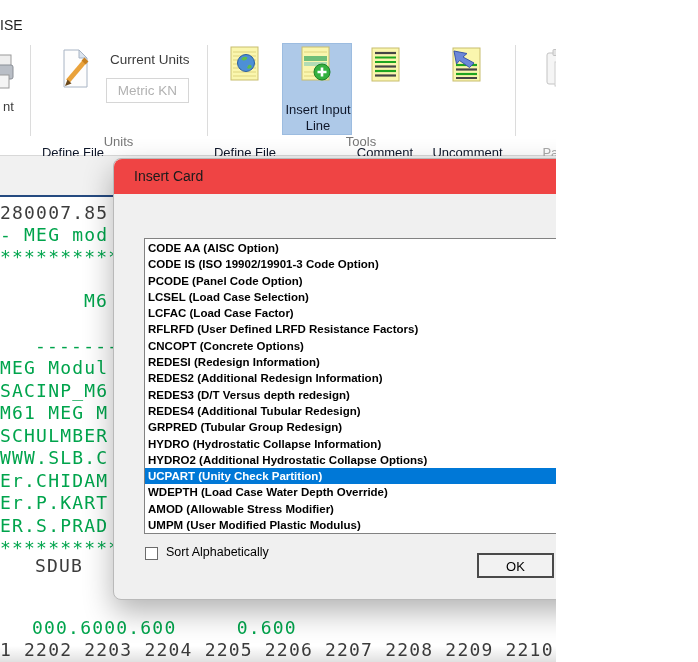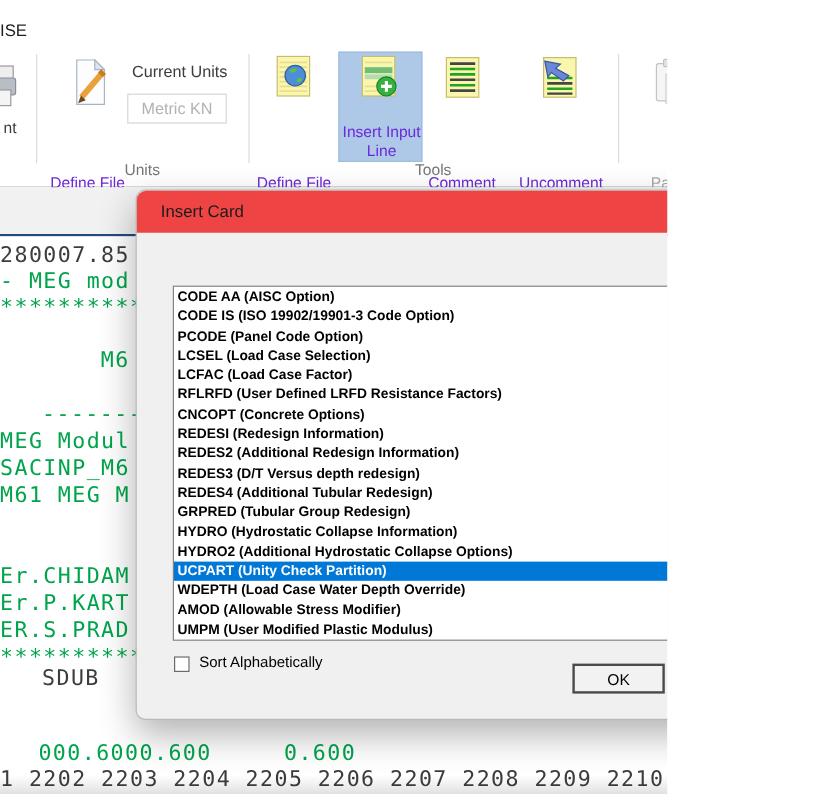--- a/index.html
+++ b/index.html
@@ -3,21 +3,21 @@
 <meta charset="utf-8">
 <style>
   html,body{margin:0;padding:0;background:#fff;}
   #app{position:relative;width:556px;height:662px;overflow:hidden;background:#fff;
        font-family:"Liberation Sans",sans-serif;-webkit-font-smoothing:antialiased;}
   
   .ribbon{position:absolute;left:0;top:0;width:698px;height:155px;background:#fff;border-bottom:1px solid #d8d8d8;}
   .tab-partial{position:absolute;left:0;top:17px;font-size:14px;color:#1e1e1e;}
   .vsep{position:absolute;top:45px;height:91px;width:1px;background:#dcdcdc;}
   .grp-label{position:absolute;top:134px;font-size:13px;color:#777;text-align:center;}
-  .btn-label{position:absolute;top:101px;font-size:13px;line-height:15.5px;color:#6d28d9;text-align:center;}
+  .btn-label{position:absolute;top:101px;font-size:13px;line-height:15.5px;color:#0f172a;text-align:center;}
   .big-btn{position:absolute;cursor:default;}
   .sel-btn{position:absolute;left:282px;top:43px;width:70px;height:92px;background:#aec9e8;border:1px solid #9cbce0;box-sizing:border-box;}
   .disabled-txt{color:#a9a9a9;font-size:13.5px;position:absolute;}
   .metric-box{position:absolute;left:106px;top:78px;width:81px;height:23px;border:1px solid #d6d6d6;background:#fff;
               color:#b2b2b2;font-size:13.5px;text-align:center;line-height:23px;}
   .cur-units{position:absolute;left:110px;top:52px;font-size:13.5px;color:#3c3c3c;}
   .ribbon .icon{position:absolute;}
   .print-partial-label{position:absolute;left:3px;top:99px;font-size:13px;color:#3c3c3c;}
   
   .mdi-strip{position:absolute;left:0;top:156px;width:698px;height:39px;background:#f1f1f1;}
@@ -180,20 +180,22 @@
   <div class="blue-line"></div>
   <div class="editor">
       <div class="eline dark" style="left: 0px; top: 6px;">280007.85</div>
       <div class="eline green" style="left: 0px; top: 28px;">- MEG mod</div>
       <div class="eline green" style="left: 0px; top: 50px;">**********</div>
       <div class="eline green" style="left: 84px; top: 94px;">M6</div>
       <div class="eline green" style="left: 35px; top: 139px;">--------</div>
       <div class="eline green" style="left: 0px; top: 161px;">MEG Modul</div>
       <div class="eline green" style="left: 0px; top: 184px;">SACINP_M6</div>
       <div class="eline green" style="left: 0px; top: 206px;">M61 MEG M</div>
+      <div class="eline green" style="left: 0px; top: 229px;">SCHULMBER</div>
+      <div class="eline green" style="left: 0px; top: 251px;">WWW.SLB.C</div>
       <div class="eline green" style="left: 0px; top: 274px;">Er.CHIDAM</div>
       <div class="eline green" style="left: 0px; top: 296px;">Er.P.KART</div>
       <div class="eline green" style="left: 0px; top: 319px;">ER.S.PRAD</div>
       <div class="eline green" style="left: 0px; top: 341px;">**********</div>
       <div class="eline dark" style="left: 35px; top: 359px;">SDUB</div>
       <div class="eline green" style="left: 672px; top: 23px;">**</div>
       <div class="eline green" style="left: 672px; top: 45px;">**</div>
       <div class="eline green" style="left: 672px; top: 323px;">**</div>
       <div class="eline green" style="left: 0px; top: 421px; padding-left: 32px;">000.6000.600     0.600</div>
       <div class="eline dark" style="left: 0px; top: 443px;">1 2202 2203 2204 2205 2206 2207 2208 2209 2210 2211 2212</div>

